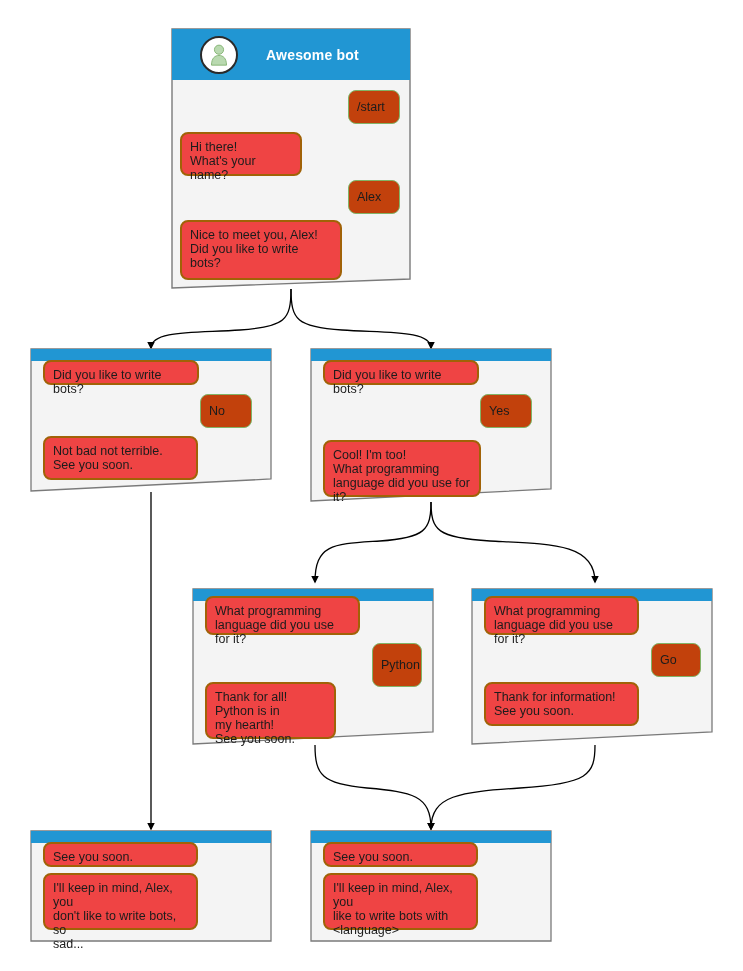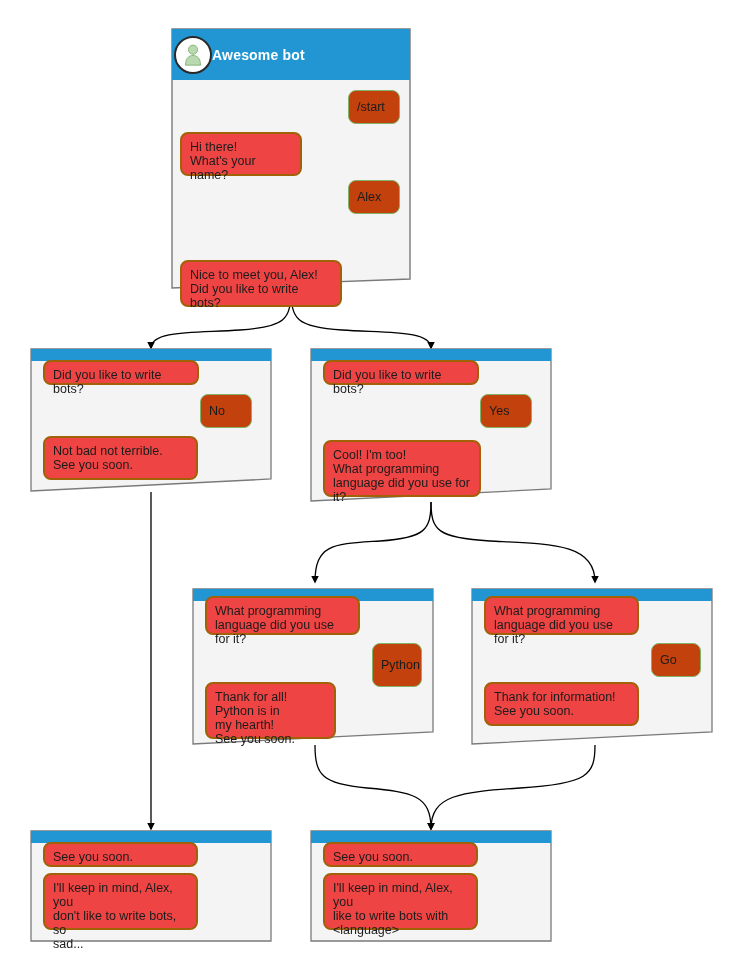--- a/index.html
+++ b/index.html
@@ -117,38 +117,38 @@
 
     <path d="M 595,745 C 595,775 588,784 520,788 C 460,792 431,795 431,829" fill="none" stroke="#000000" stroke-width="1.3" marker-end="url(#arrow)"></path>
   </svg>
 
   <div class="node" style="left:170px; top:27px; width:242px; height:262px;">
     <svg class="node-shape" viewBox="0 0 242 262" preserveAspectRatio="none">
       <polygon points="2,2 240,2 240,252 2,261" fill="#f4f4f4" stroke="#7a7a7a" stroke-width="1.4"></polygon>
       <rect x="2" y="2" width="238" height="51" fill="#2196d3"></rect>
     </svg>
     <div class="node-body">
-      <div class="titlebar" style="left:2px; top:2px; width:238px; height:51px; padding-left:2px; gap:0;">
+      <div class="titlebar" style="left:2px; top:2px; width:238px; height:51px; padding-left:28px; gap:28px;">
         <div class="avatar">
           <svg viewBox="0 0 34 34" width="30" height="30" aria-hidden="true">
             <circle cx="17" cy="11" r="5.2" fill="#b9d9b0" stroke="#7fb06e" stroke-width="1"></circle>
             <path d="M8.5 28.5 C8.5 20.5 12.5 17.5 17 17.5 C21.5 17.5 25.5 20.5 25.5 28.5 Z" fill="#b9d9b0" stroke="#7fb06e" stroke-width="1"></path>
           </svg>
         </div>
         <span class="title-text">Awesome bot</span>
       </div>
 
       <div class="bubble user" style="left:178px; top:63px; width:52px; height:34px; justify-content:flex-start;">/start</div>
 
       <div class="bubble bot" style="left:10px; top:105px; width:122px; height:44px;">Hi there!
 What's your name?</div>
 
       <div class="bubble user" style="left:178px; top:153px; width:52px; height:34px; justify-content:flex-start;">Alex</div>
 
-      <div class="bubble bot" style="left:10px; top:193px; width:162px; height:47px;margin-top:40px;">Nice to meet you, Alex!
+      <div class="bubble bot" style="left:10px; top:193px; width:162px; height:60px;">Nice to meet you, Alex!
 Did you like to write bots?</div>
     </div>
   </div>
 
   <div class="node" style="left:30px; top:348px; width:242px; height:144px;">
     <svg class="node-shape" viewBox="0 0 242 144" preserveAspectRatio="none">
       <polygon points="1,1 241,1 241,131 1,143" fill="#f4f4f4" stroke="#7a7a7a" stroke-width="1.3"></polygon>
       <rect x="1" y="1" width="240" height="12" fill="#2196d3"></rect>
     </svg>
     <div class="node-body">

